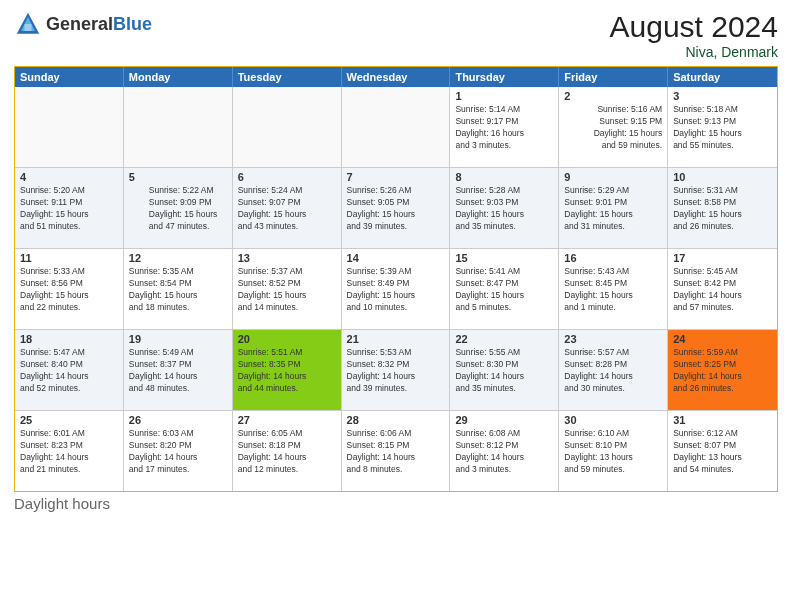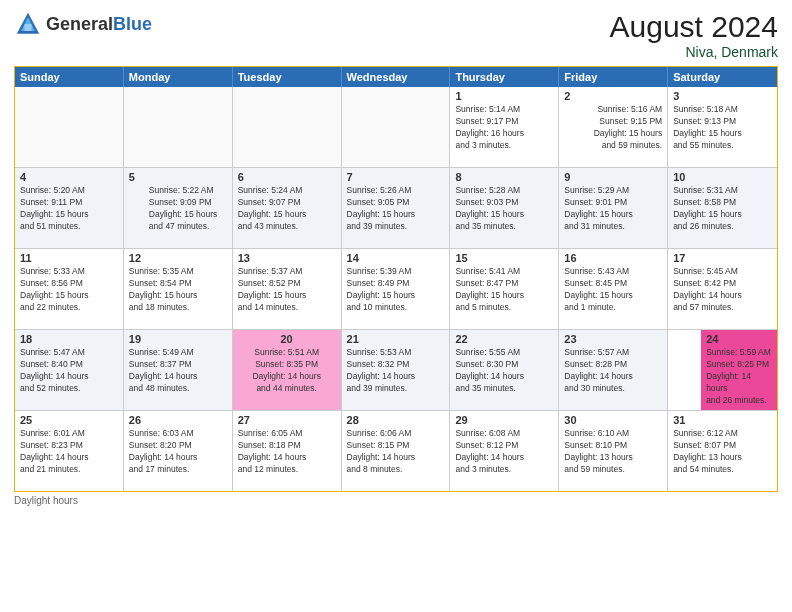--- a/index.html
+++ b/index.html
@@ -94,21 +94,21 @@
       font-weight: bold;
       display: block;
       margin-bottom: 2px;
     }
     .day-info {
       font-size: 8.5px;
       line-height: 1.4;
       color: #333;
     }
     .footer-note {
-      font-size: 10px;
+      font-size: 15px;
       color: #666;
       margin-top: 3px;
       text-align: left;
     }
   </style>
 </head>
 <body>
 
 <div class="page">
   <div class="header">
@@ -278,21 +278,21 @@
 Daylight: 14 hours
 and 52 minutes.</div>
           </div>
           <div class="cal-cell" style="background: rgb(240, 244, 249);">
             <span class="day-num">19</span>
             <div class="day-info" style="white-space: pre-line;">Sunrise: 5:49 AM
 Sunset: 8:37 PM
 Daylight: 14 hours
 and 48 minutes.</div>
           </div>
-          <div class="cal-cell" style="background: #f9a8d4; text-align: center;">
+          <div class="cal-cell" style="background: #84cc16;">
             <span class="day-num">20</span>
             <div class="day-info" style="white-space: pre-line;">Sunrise: 5:51 AM
 Sunset: 8:35 PM
 Daylight: 14 hours
 and 44 minutes.</div>
           </div>
           <div class="cal-cell" style="background: rgb(240, 244, 249);">
             <span class="day-num">21</span>
             <div class="day-info" style="white-space: pre-line;">Sunrise: 5:53 AM
 Sunset: 8:32 PM
@@ -306,21 +306,21 @@
 Daylight: 14 hours
 and 35 minutes.</div>
           </div>
           <div class="cal-cell" style="background: rgb(240, 244, 249);">
             <span class="day-num">23</span>
             <div class="day-info" style="white-space: pre-line;">Sunrise: 5:57 AM
 Sunset: 8:28 PM
 Daylight: 14 hours
 and 30 minutes.</div>
           </div>
-          <div class="cal-cell" style="background: #ec4899; margin-left: 33px;">
+          <div class="cal-cell" style="background: #f97316;">
             <span class="day-num">24</span>
             <div class="day-info" style="white-space: pre-line;">Sunrise: 5:59 AM
 Sunset: 8:25 PM
 Daylight: 14 hours
 and 26 minutes.</div>
           </div>
         </div>
         <div class="cal-row">
           <div class="cal-cell">
             <span class="day-num">25</span>

